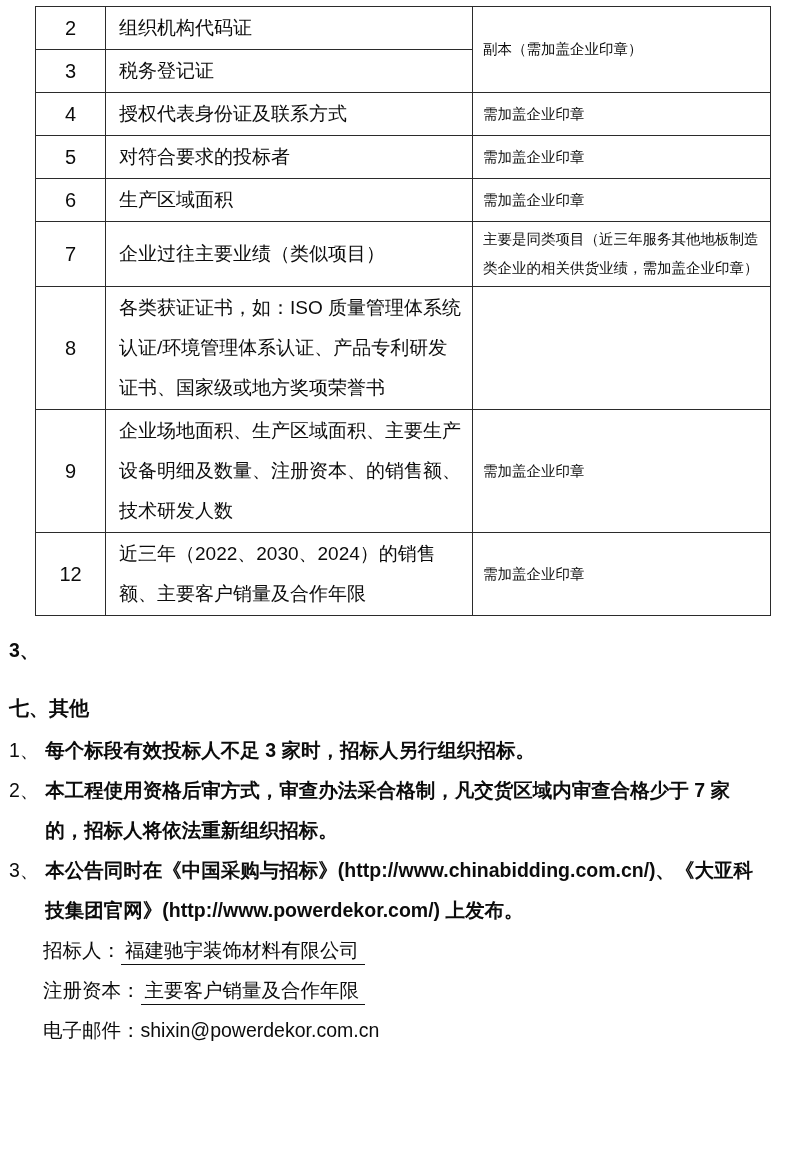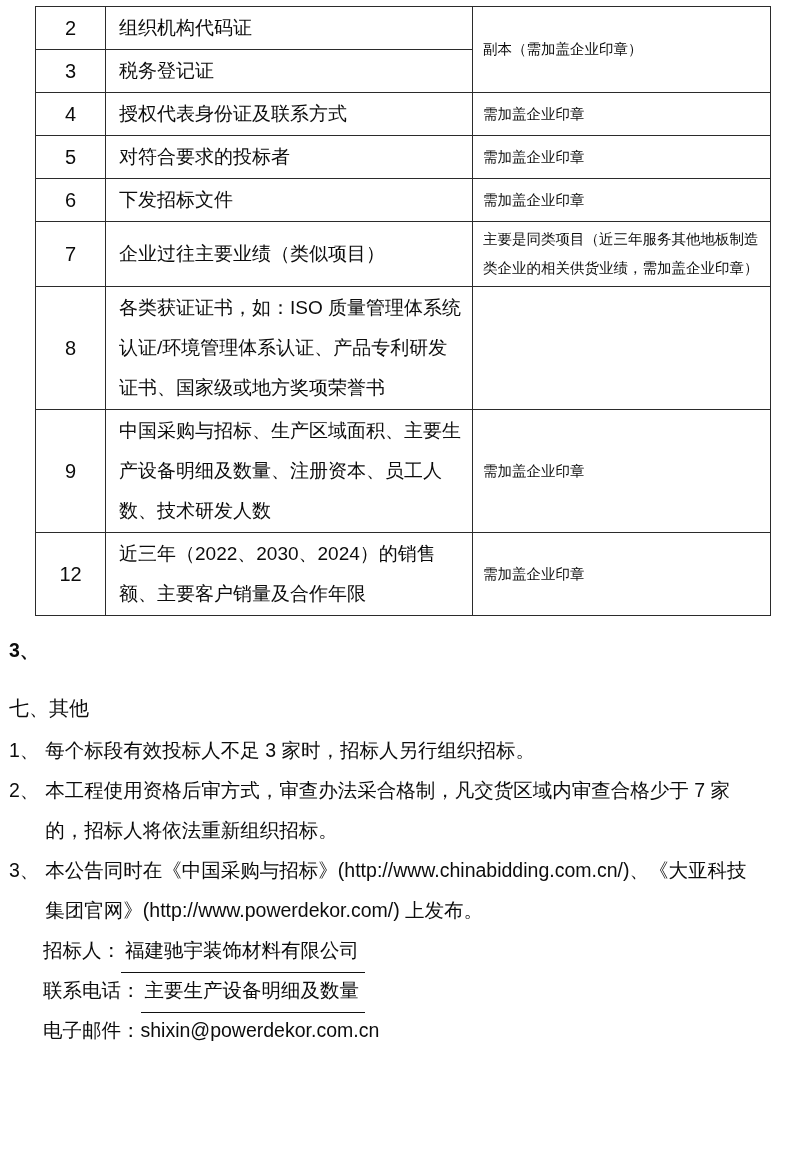--- a/index.html
+++ b/index.html
@@ -22,29 +22,29 @@
     overflow:hidden;
   }
   td.num{width:70px;text-align:center;font-size:20px;}
   td.item{width:367px;font-size:19px;line-height:40px;padding:1px 8px 1px 13px;}
   td.note{width:298px;font-size:14.5px;line-height:29px;padding:3px 8px 3px 10px;}
   td.vtop{vertical-align:top;}
 
   
   .para{display:flex;margin:14px 0 0 0;font-size:19.5px;line-height:40px;}
   .para .marker{flex:0 0 auto;font-weight:bold;margin-right:6px;}
-  .h2{margin-top:18px;font-size:20px;font-weight:normal;line-height:40px;}
+  .h2{margin-top:18px;font-size:20px;font-weight:bold;line-height:40px;}
   .olist{margin-top:2px;}
   .li{display:flex;font-size:19.5px;line-height:40px;}
   .li .marker{flex:0 0 auto;margin-right:6px;}
-  .li .text{flex:0 1 auto;max-width:712px;}
+  .li .text{flex:0 1 auto;max-width:712px;font-weight:bold;}
 
   
   .contact{margin-left:34px;font-size:19.5px;line-height:40px;}
-  .u{border-bottom:1.5px solid #111;padding-bottom:11px;}
+  .u{border-bottom:1.5px solid #111;padding-bottom:3px;}
   .cval{padding-left:4px;padding-right:6px;}
 </style>
 </head>
 <body>
 
 <div class="page">
 
   <table class="doc">
     <tbody>
         <tr style="height:38px;">
@@ -61,36 +61,36 @@
       <td class="item">授权代表身份证及联系方式</td>
       <td class="note">需加盖企业印章</td>
     </tr>
     <tr style="height:43px;">
       <td class="num">5</td>
       <td class="item">对符合要求的投标者</td>
       <td class="note">需加盖企业印章</td>
     </tr>
     <tr style="height:42px;">
       <td class="num">6</td>
-      <td class="item">下发招标文件</td>
+      <td class="item">生产区域面积</td>
       <td class="note">需加盖企业印章</td>
     </tr>
     <tr style="height:63px;">
       <td class="num">7</td>
       <td class="item">企业过往主要业绩（类似项目）</td>
       <td class="note vtop">主要是同类项目（近三年服务其他地板制造类企业的相关供货业绩，需加盖企业印章）</td>
     </tr>
     <tr style="height:120px;">
       <td class="num">8</td>
       <td class="item">各类获证证书，如：ISO 质量管理体系统认证/环境管理体系认证、产品专利研发证书、国家级或地方奖项荣誉书</td>
       <td class="note vtop"></td>
     </tr>
     <tr style="height:122px;">
       <td class="num">9</td>
-      <td class="item">中国采购与招标、生产区域面积、主要生产设备明细及数量、注册资本、员工人数、技术研发人数</td>
+      <td class="item">企业场地面积、生产区域面积、主要生产设备明细及数量、注册资本、的销售额、技术研发人数</td>
       <td class="note vtop">需加盖企业印章</td>
     </tr>
     <tr style="height:80px;">
       <td class="num">12</td>
       <td class="item">近三年（2022、2030、2024）的销售额、主要客户销量及合作年限</td>
       <td class="note vtop">需加盖企业印章</td>
     </tr>
   </tbody>
     </table>
 
@@ -114,19 +114,19 @@
       <span class="text">本公告同时在《中国采购与招标》(http://www.chinabidding.com.cn/)、《大亚科技集团官网》(http://www.powerdekor.com/) 上发布。</span>
     </div>
   </div>
 
 
   <div class="contact">
     <div>
       <span>招标人：</span><span class="u cval">福建驰宇装饰材料有限公司</span>
     </div>
     <div>
-      <span>联系电话：</span><span class="u cval">主要生产设备明细及数量</span>
+      <span>注册资本：</span><span class="u cval">主要客户销量及合作年限</span>
     </div>
     <div>电子邮件：shixin@powerdekor.com.cn</div>
 
   </div>
 
 </div>
 
 </body></html>

